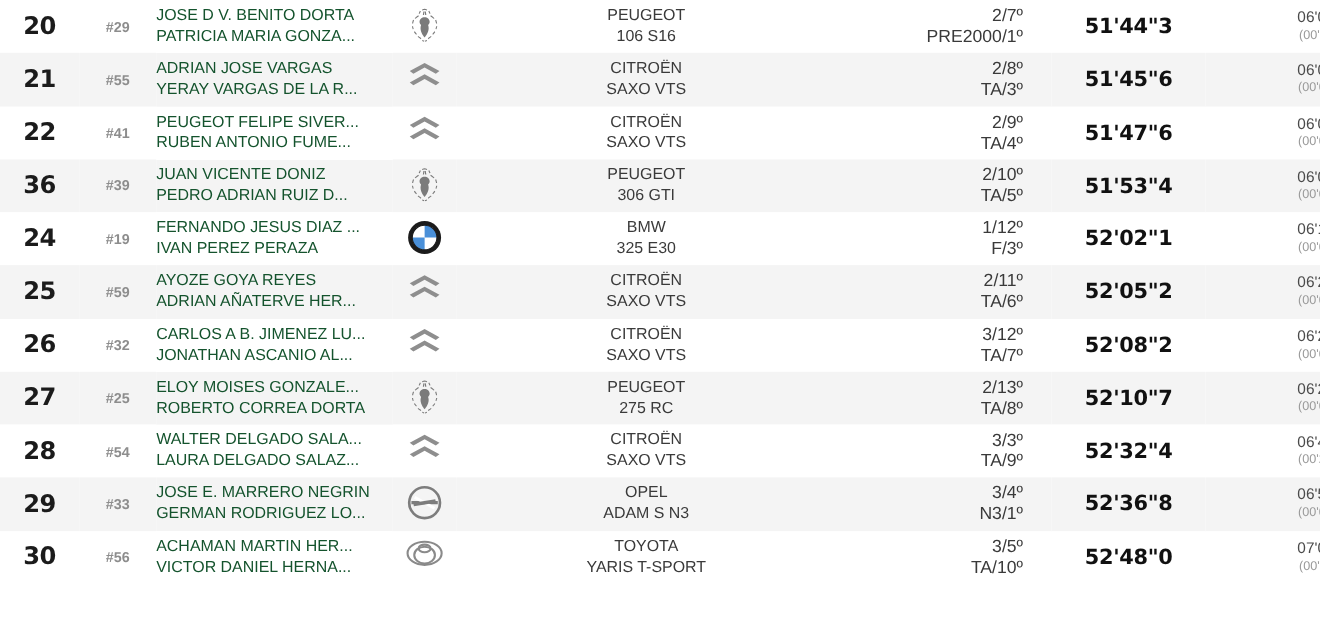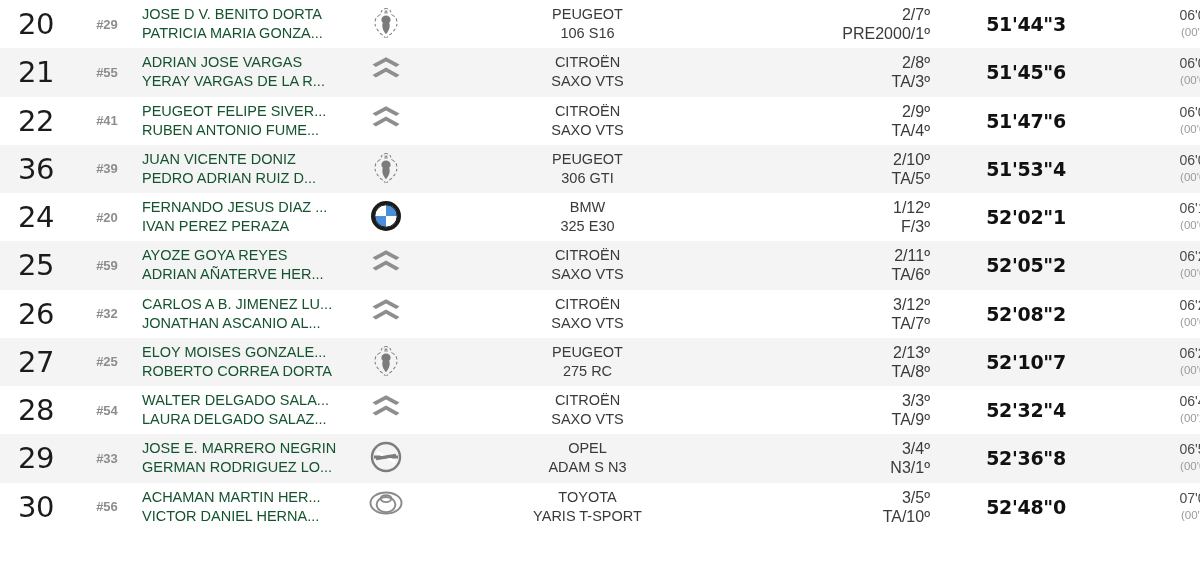--- a/index.html
+++ b/index.html
@@ -37,22 +37,22 @@
   .c-pos    { width: 72px; }
   .c-num    { width: 70px; margin-top: 16px; }
   .c-crew   { width: 215px; }
   .c-logo   { width: 58px; }
   .c-car    { width: 345px; }
   .c-class  { width: 170px; }
   .c-time   { width: 140px; }
   .c-gap    { width: 130px; }
 
   .pos {
-    font-size: 29px;
-    font-weight: normal;
+    font-size: 22px;
+    font-weight: bold;
     color: #1b1b1b;
     text-align: center;
     letter-spacing: -0.5px;
     font-family: "DejaVu Sans", sans-serif;
   }
   .num {
     font-size: 13px;
     color: #8d8d8d;
     text-align: center;
     font-weight: bold;
@@ -236,21 +236,21 @@
           <div>TA/5º</div>
         </td>
         <td class="c-time time">51'53"4</td>
         <td class="c-gap gap">
           <div class="gap-main">06'09"8</div>
           <div class="gap-sub">(00'05"8)</div>
         </td>
       </tr>
       <tr class="row odd">
         <td class="c-pos pos">24</td>
-        <td class="c-num num">#20</td>
+        <td class="c-num num">#19</td>
         <td class="c-crew crew">
           <div>FERNANDO JESUS DIAZ ...</div>
           <div>IVAN PEREZ PERAZA</div>
         </td>
         <td class="c-logo logo-cell"><span class="logo"><svg width="32" height="32" viewBox="0 0 32 32" aria-hidden="true">
               <circle cx="16" cy="16" r="15" fill="#1b1b1b"></circle>
               <circle cx="16" cy="16" r="11.2" fill="#ffffff"></circle>
               <path d="M16 4.8 A11.2 11.2 0 0 1 27.2 16 L16 16 Z" fill="#4a90d9"></path>
               <path d="M16 27.2 A11.2 11.2 0 0 1 4.8 16 L16 16 Z" fill="#4a90d9"></path>
               <circle cx="16" cy="16" r="11.2" fill="none" stroke="#1b1b1b" stroke-width="1"></circle>

